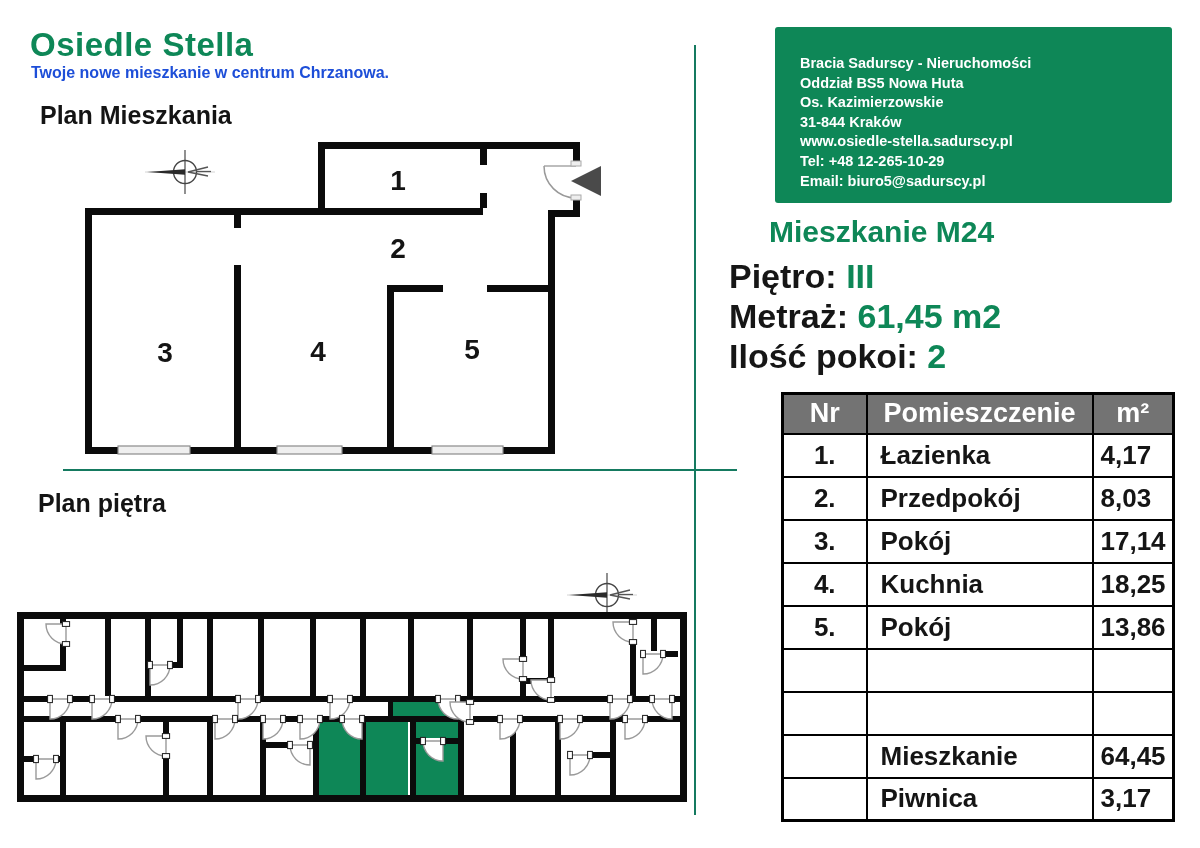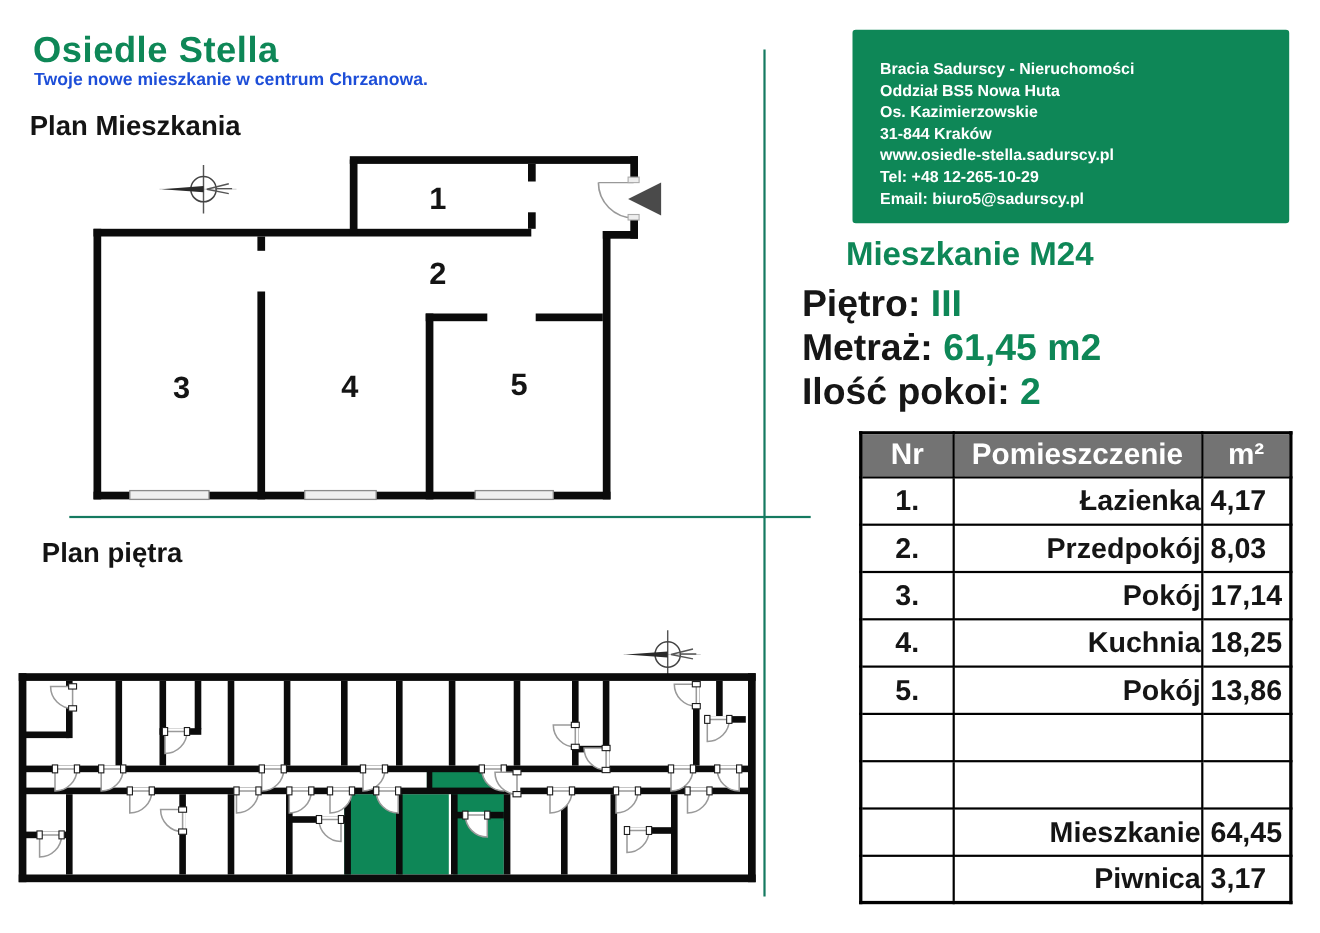--- a/index.html
+++ b/index.html
@@ -3,21 +3,21 @@
 <meta charset="utf-8">
 <style>
   * { margin:0; padding:0; box-sizing:border-box; }
   body { background:#ffffff; font-family:"Liberation Sans", sans-serif; }
   .page { position:relative; width:1176px; height:848px; background:#fff; overflow:hidden; }
 
   
   .brand-title { position:absolute; left:30px; top:26px; font-size:33px; font-weight:bold; color:#0E8757; letter-spacing:0.5px; }
   .brand-subtitle { position:absolute; left:31px; top:64px; font-size:16px; font-weight:bold; color:#1d4ed8; }
   .section-title { position:absolute; font-size:25px; font-weight:600; color:#141414; }
-  .section-title.apartment { left:27px; top:101px; }
+  .section-title.apartment { left:40px; top:101px; }
   .section-title.floor { left:38px; top:489px; }
 
   .sep-v { position:absolute; left:694px; top:45px; width:2px; height:770px; background:#157A60; }
   .sep-h { position:absolute; left:63px; top:469px; width:674px; height:2px; background:#157A60; }
 
   svg.plan { position:absolute; }
   svg.plan text { font-family:"Liberation Sans", sans-serif; font-weight:600; font-size:28px; fill:#141414; }
 
   
   .agency-box { position:absolute; left:775px; top:27px; width:397px; height:176px; background:#0E8757; border-radius:3px; }
@@ -29,21 +29,21 @@
   .spec-line .val { color:#0E8757; }
   .spec-floor { top:257px; }
   .spec-area  { top:297px; }
   .spec-rooms { top:337px; }
 
   table.rooms { position:absolute; left:781px; top:392px; border-collapse:collapse; table-layout:fixed; background:#fff; border:3px solid #000; }
   table.rooms th, table.rooms td { border:2px solid #000; overflow:hidden; white-space:nowrap; }
   table.rooms th { background:#737373; color:#fff; font-size:27px; font-weight:bold; height:40px; text-align:center; }
   table.rooms td { height:43px; font-size:26px; font-weight:600; color:#151515; }
   td.c-nr { width:84px; text-align:center; }
-  td.c-name { width:226px; text-align:right; padding-left:26px; }
+  td.c-name { width:226px; text-align:left; padding-left:13px; }
   td.c-area { width:81px; text-align:left; padding-left:7px; }
   th.h-nr { width:84px; } th.h-name { width:226px; } th.h-area { width:81px; }
 </style>
 </head>
 <body>
 
 <div class="page">
 
   <div class="brand-title">Osiedle Stella</div>
   <div class="brand-subtitle">Twoje nowe mieszkanie w centrum Chrzanowa.</div>

